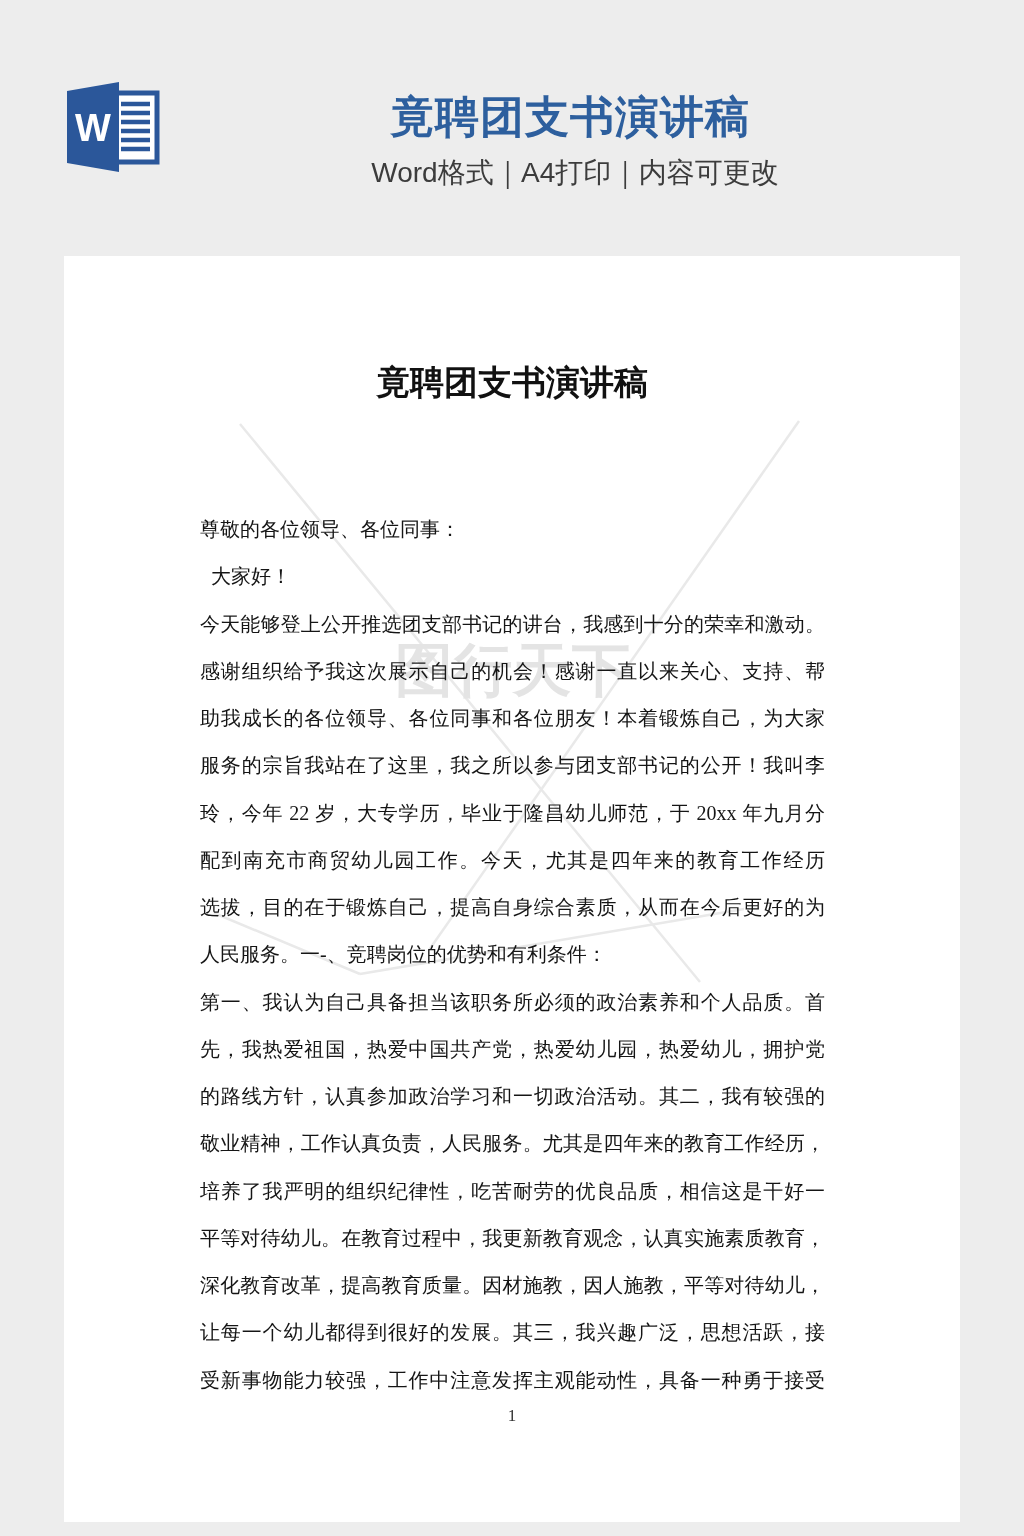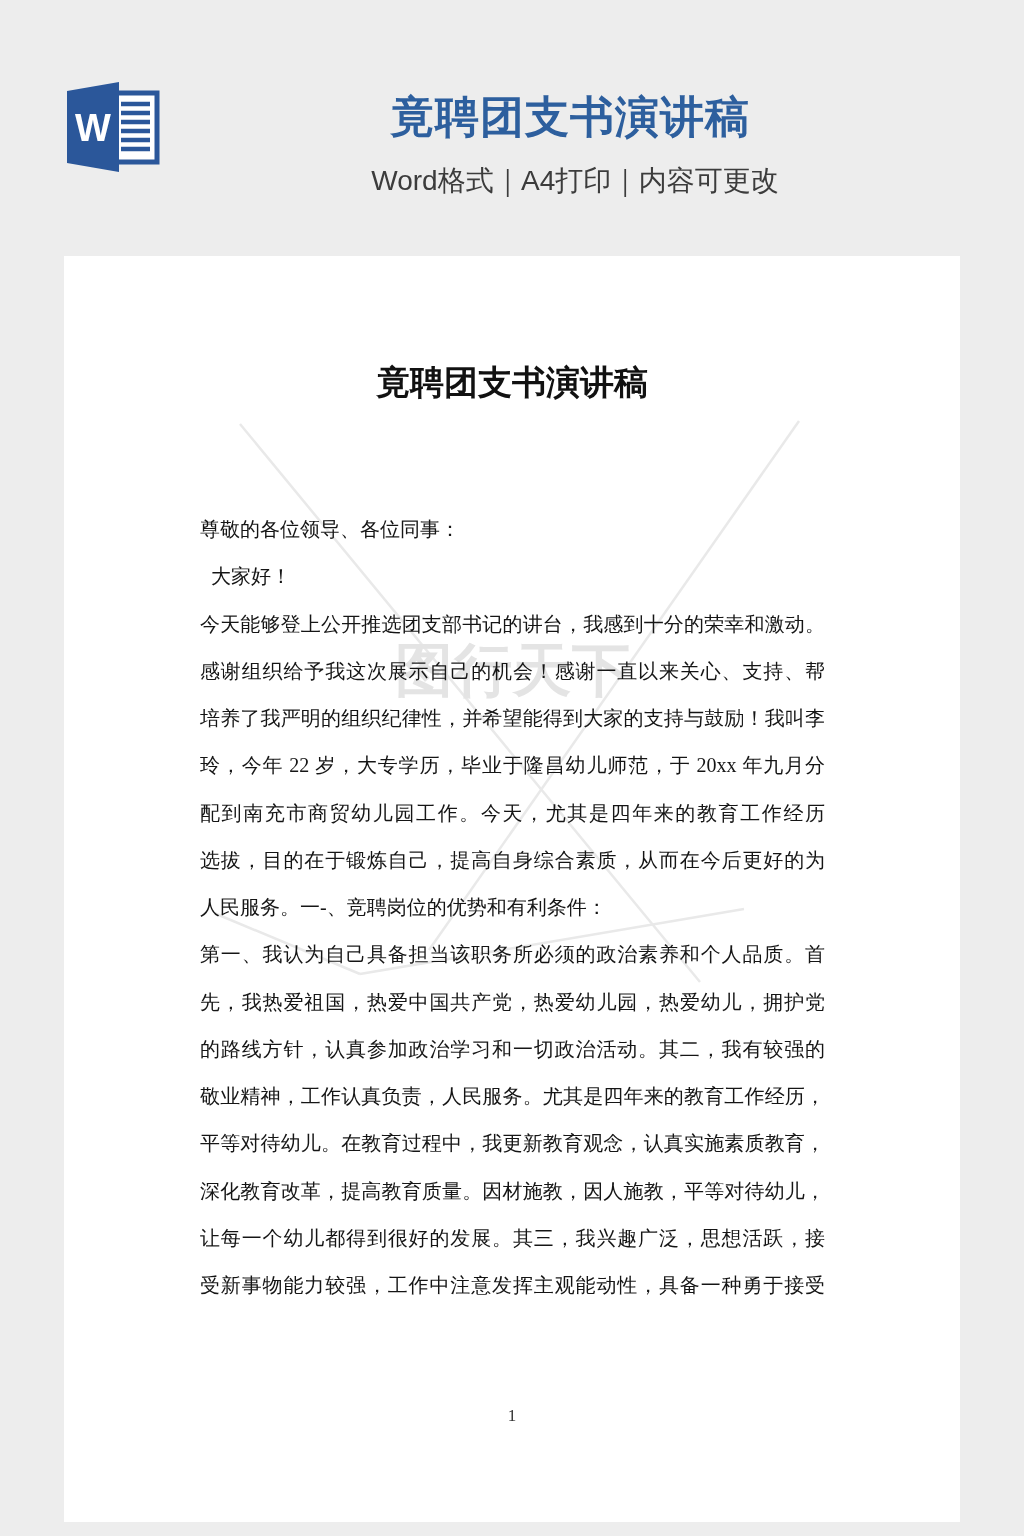--- a/index.html
+++ b/index.html
@@ -18,21 +18,20 @@
     text-align: center;
     font-size: 44px; font-weight: bold; color: #2d5f9e;
     letter-spacing: 1px;
     font-family: "Liberation Sans", sans-serif;
   }
   .hdr-sub {
     position: absolute; left: 126px; right: 0; top: 154px;
     text-align: center;
     font-size: 28px; color: #3c3c3c;
     font-family: "Liberation Sans", sans-serif;
-    margin-top: 8px;
   }
   
   .page {
     position: absolute; left: 64px; top: 256px;
     width: 896px; height: 1266px;
     background: #ffffff;
   }
   .wm-svg { position: absolute; left: 0; top: 0; width: 896px; height: 1266px; z-index: 0; }
   .wm-text {
     position: absolute; left: 331px; top: 376px; z-index: 0;
@@ -99,28 +98,30 @@
       <line x1="296" y1="718" x2="680" y2="653"></line>
     </g>
   </svg>
   <div class="wm-text">图行天下</div>
   <div class="doc-title">竟聘团支书演讲稿</div>
   <div class="doc-body">
       <div class="line">尊敬的各位领导、各位同事：</div>
       <div class="line indent">大家好！</div>
       <div class="line full">今天能够登上公开推选团支部书记的讲台，我感到十分的荣幸和激动。</div>
       <div class="line full">感谢组织给予我这次展示自己的机会！感谢一直以来关心、支持、帮</div>
-      <div class="line full">培养了我严明的组织纪律性，并希望能得到大家的支持与鼓励！我叫李</div>
+      <div class="line full">助我成长的各位领导、各位同事和各位朋友！本着锻炼自己，为大家</div>
+      <div class="line full">服务的宗旨我站在了这里，我之所以参与团支部书记的公开！我叫李</div>
       <div class="line full">玲，今年 22 岁，大专学历，毕业于隆昌幼儿师范，于 20xx 年九月分</div>
       <div class="line full">配到南充市商贸幼儿园工作。今天，尤其是四年来的教育工作经历</div>
       <div class="line full">选拔，目的在于锻炼自己，提高自身综合素质，从而在今后更好的为</div>
       <div class="line">人民服务。一-、竞聘岗位的优势和有利条件：</div>
       <div class="line full">第一、我认为自己具备担当该职务所必须的政治素养和个人品质。首</div>
       <div class="line full">先，我热爱祖国，热爱中国共产党，热爱幼儿园，热爱幼儿，拥护党</div>
       <div class="line full">的路线方针，认真参加政治学习和一切政治活动。其二，我有较强的</div>
       <div class="line full">敬业精神，工作认真负责，人民服务。尤其是四年来的教育工作经历，</div>
+      <div class="line full">培养了我严明的组织纪律性，吃苦耐劳的优良品质，相信这是干好一</div>
       <div class="line full">平等对待幼儿。在教育过程中，我更新教育观念，认真实施素质教育，</div>
       <div class="line full">深化教育改革，提高教育质量。因材施教，因人施教，平等对待幼儿，</div>
       <div class="line full">让每一个幼儿都得到很好的发展。其三，我兴趣广泛，思想活跃，接</div>
       <div class="line full">受新事物能力较强，工作中注意发挥主观能动性，具备一种勇于接受</div>
     </div>
   <div class="page-num">1</div>
 </div>
 
 </body></html>

